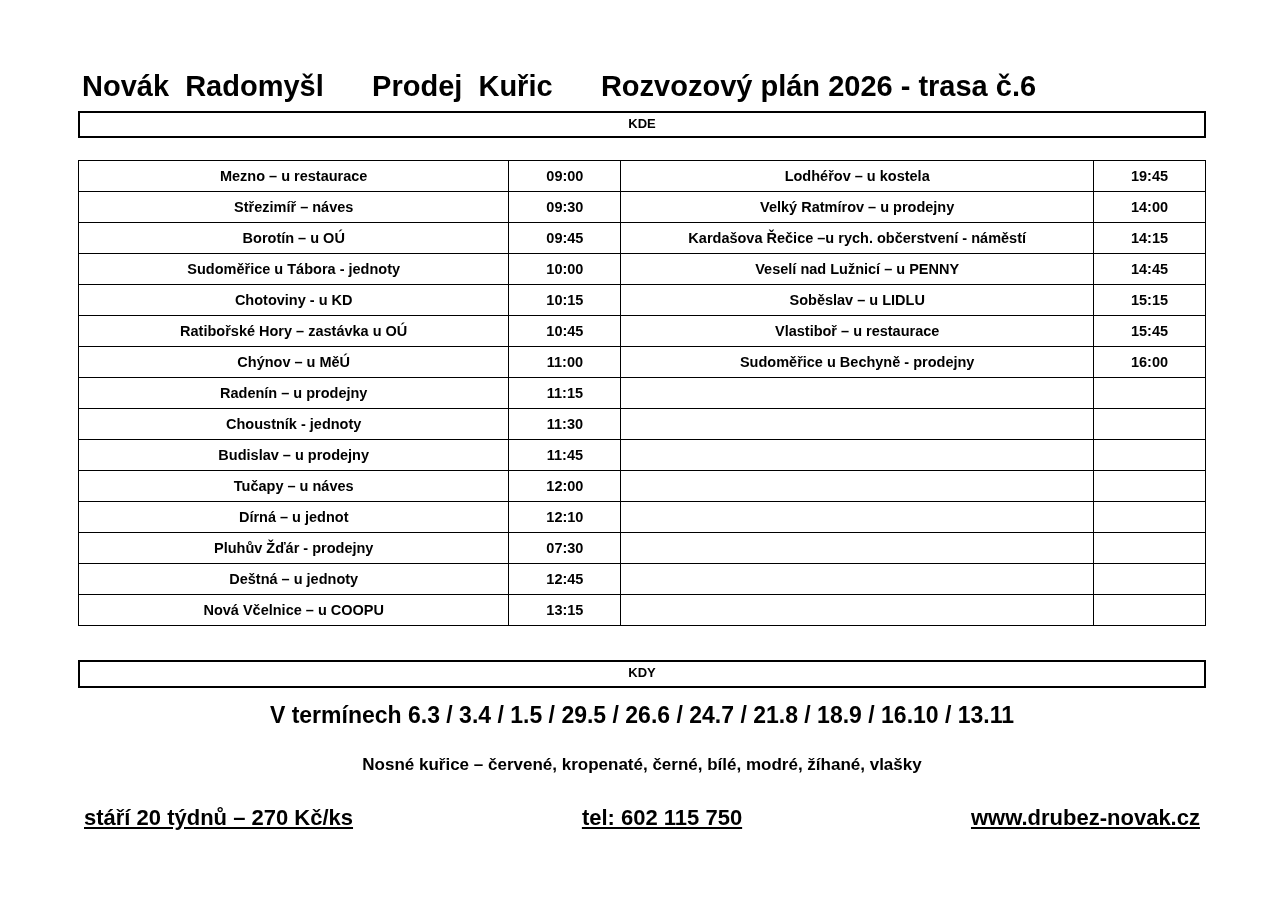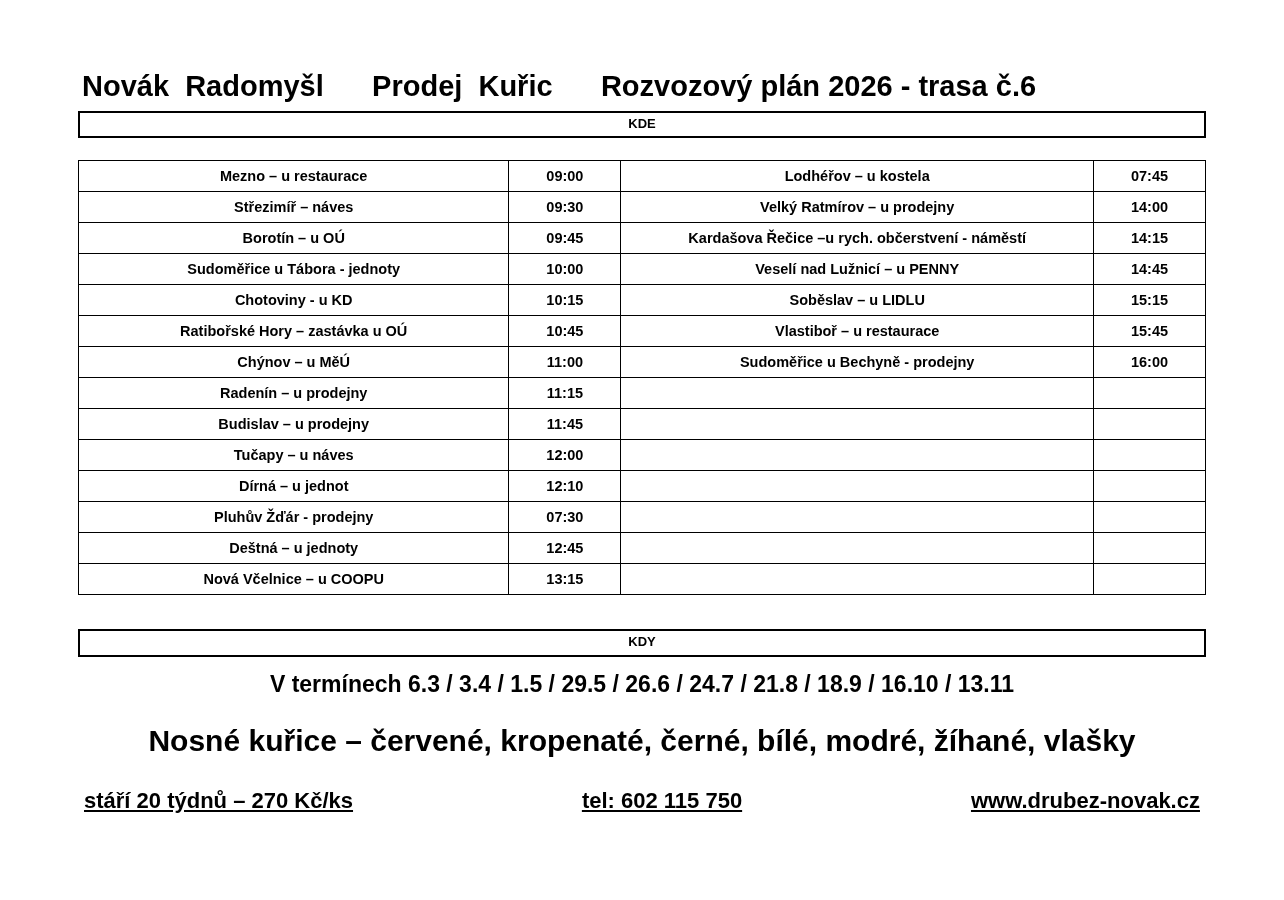--- a/index.html
+++ b/index.html
@@ -63,21 +63,21 @@
   .footer-lines {
     margin-top: 14px;
     text-align: center;
   }
   .fline1 {
     font-size: 23px;
     font-weight: bold;
     margin: 10px 0 0 0;
   }
   .fline2 {
-    font-size: 30px;
+    font-size: 17px;
     font-weight: bold;
     margin: 26px 0 0 0;
   }
   .fline3 {
     display: flex;
     justify-content: space-between;
     align-items: baseline;
     font-size: 22px;
     font-weight: bold;
     margin: 30px 0 0 0;
@@ -102,21 +102,21 @@
       <col class="place">
         <col class="time">
         <col class="place2">
         <col class="time2">
     </colgroup>
     <tbody>
       <tr>
         <td>Mezno – u restaurace</td>
         <td>09:00</td>
         <td>Lodhéřov – u kostela</td>
-        <td>07:45</td>
+        <td>19:45</td>
       </tr>
       <tr>
         <td>Střezimíř – náves</td>
         <td>09:30</td>
         <td>Velký Ratmírov – u prodejny</td>
         <td>14:00</td>
       </tr>
       <tr>
         <td>Borotín – u OÚ</td>
         <td>09:45</td>
@@ -143,20 +143,26 @@
       </tr>
       <tr>
         <td>Chýnov – u MěÚ</td>
         <td>11:00</td>
         <td>Sudoměřice u Bechyně - prodejny</td>
         <td>16:00</td>
       </tr>
       <tr>
         <td>Radenín – u prodejny</td>
         <td>11:15</td>
+        <td></td>
+        <td></td>
+      </tr>
+      <tr>
+        <td>Choustník - jednoty</td>
+        <td>11:30</td>
         <td></td>
         <td></td>
       </tr>
       <tr>
         <td>Budislav – u prodejny</td>
         <td>11:45</td>
         <td></td>
         <td></td>
       </tr>
       <tr>

